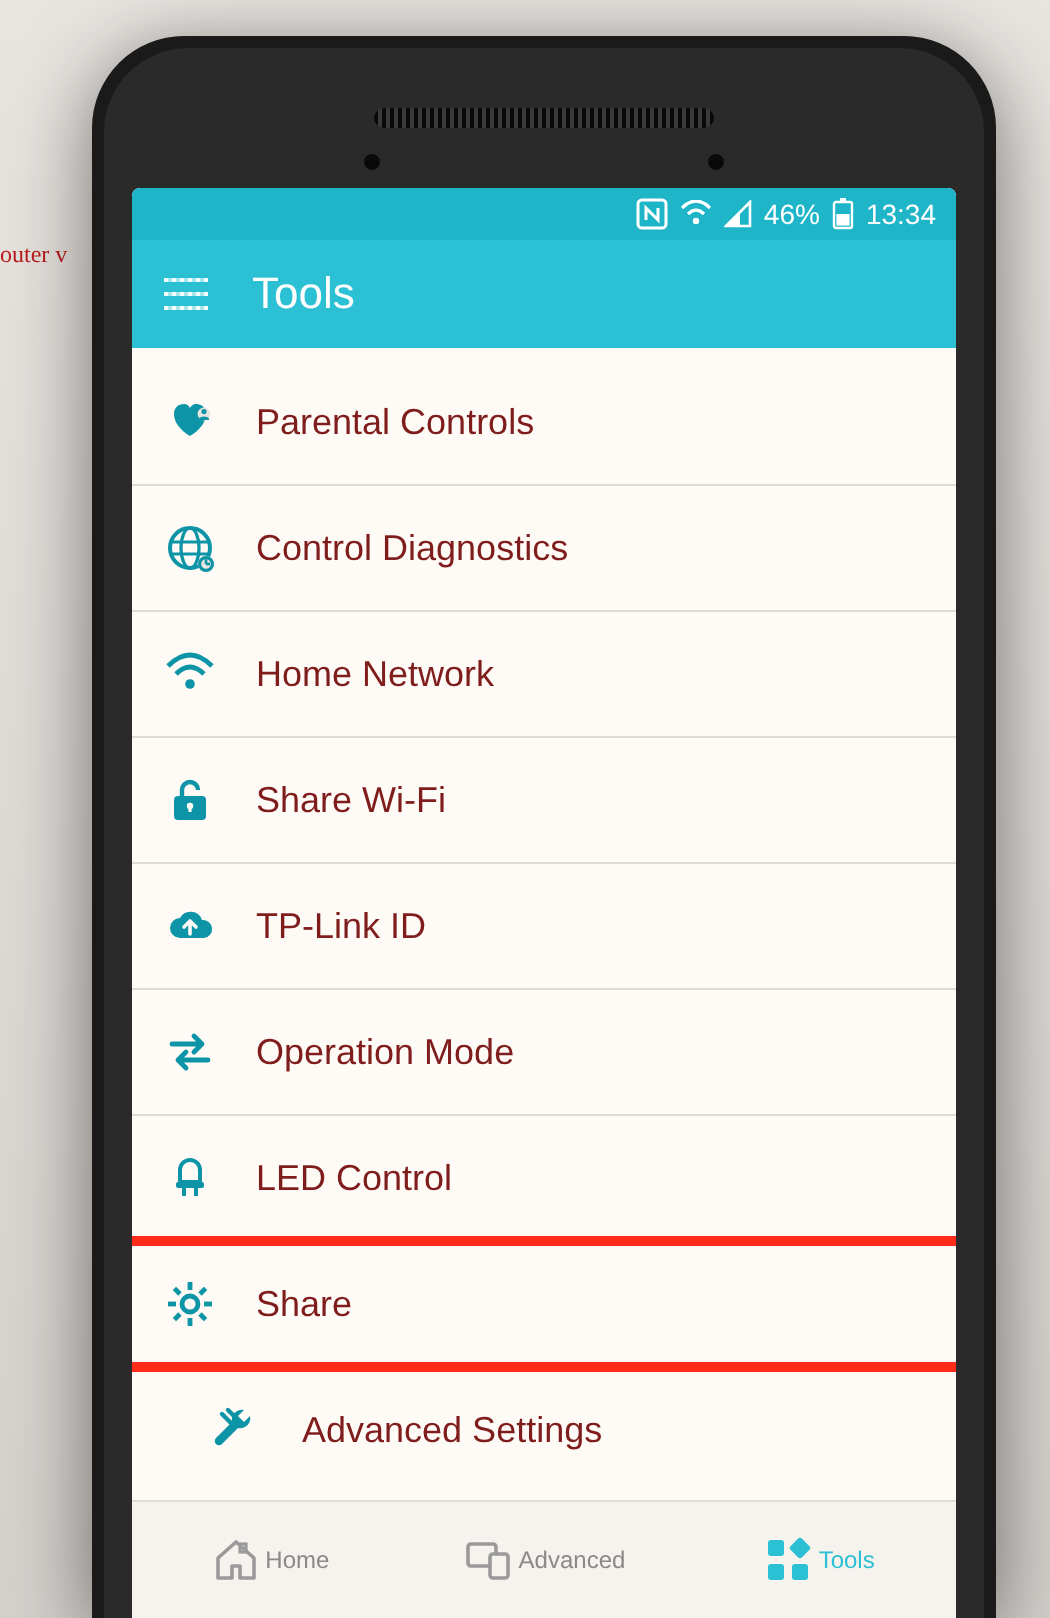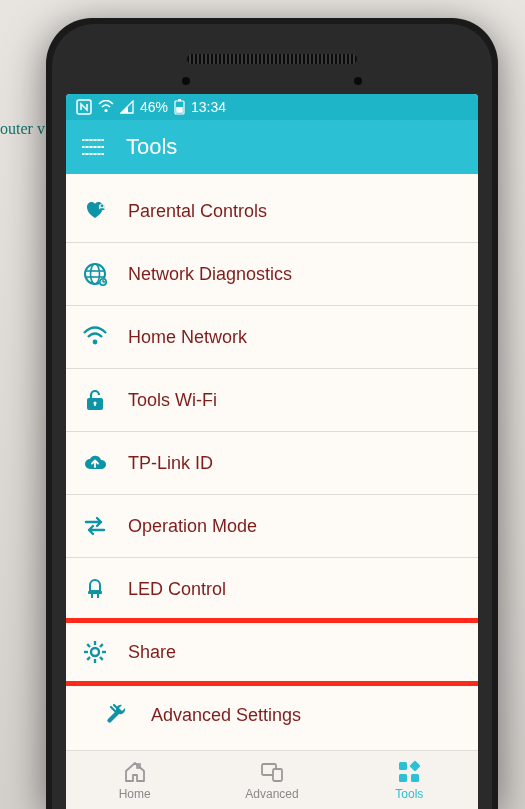--- a/index.html
+++ b/index.html
@@ -9,22 +9,22 @@
     height: 809px;
     background: linear-gradient(to bottom, #e8e4e0 0%, #d4d0cc 100%);
     font-family: -apple-system, Helvetica, Arial, sans-serif;
     overflow: hidden;
     position: relative;
   }
   .bg-text {
     position: absolute;
     top: 120px;
     left: 0;
-    color: #0f766e;
-    font-size: 16px;
+    color: #b91c1c;
+    font-size: 12px;
     font-family: Georgia, serif;
   }
   .phone {
     position: absolute;
     top: 18px;
     left: 46px;
     width: 452px;
     height: 791px;
     background: #1a1a1a;
     border-radius: 46px 46px 0 0;
@@ -75,20 +75,21 @@
     bottom: 0;
     background: #fefaf6;
     overflow: hidden;
     border-radius: 4px 4px 0 0;
   }
   .statusbar {
     height: 26px;
     background: #1fb5c9;
     display: flex;
     align-items: center;
+    justify-content: flex-end;
     padding: 0 10px;
     gap: 6px;
     color: #fff;
     font-size: 14px;
     font-weight: 500;
   }
   .statusbar .ico { display:inline-flex; align-items:center; }
   .appbar {
     height: 54px;
     background: #2bc0d3;
@@ -150,21 +151,21 @@
     position: absolute;
     bottom: 0; left: 0; right: 0;
     height: 58px;
     border-top: 1px solid #e0dcd8;
     display: flex;
     background: #f6f2ee;
   }
   .bottomnav .tab {
     flex: 1;
     display: flex;
-    flex-direction: column;
+    flex-direction: row;
     align-items: center;
     justify-content: center;
     gap: 2px;
     color: #8a8a8a;
     font-size: 12px;
   }
   .bottomnav .tab.active { color: #2bc0d3; }
   .bottomnav .tab .nicn { width:26px; height:26px; }
 </style>
 </head>
@@ -240,21 +241,21 @@
                 <circle cx="14" cy="14" r="10" fill="none" stroke="#0d94a6" stroke-width="2"></circle>
                 <ellipse cx="14" cy="14" rx="4.5" ry="10" fill="none" stroke="#0d94a6" stroke-width="1.6"></ellipse>
                 <line x1="4" y1="11" x2="24" y2="11" stroke="#0d94a6" stroke-width="1.6"></line>
                 <line x1="4" y1="17" x2="24" y2="17" stroke="#0d94a6" stroke-width="1.6"></line>
                 <circle cx="22" cy="22" r="4" fill="#e8e4e0"></circle>
                 <circle cx="22" cy="22" r="3.2" fill="none" stroke="#0d94a6" stroke-width="1.6"></circle>
                 <line x1="22" y1="22" x2="22" y2="19.6" stroke="#0d94a6" stroke-width="1.3"></line>
                 <line x1="22" y1="22" x2="24" y2="22" stroke="#0d94a6" stroke-width="1.3"></line>
               </svg>
           </span>
-          <span class="label">Network Diagnostics</span>
+          <span class="label">Control Diagnostics</span>
         </div>
 
         <div class="row">
           <span class="icn">
             <svg width="28" height="28" viewBox="0 0 28 28">
                 <path d="M3 10 Q14 -1 25 10" fill="none" stroke="#0d94a6" stroke-width="2.4"></path>
                 <path d="M7 14 Q14 7 21 14" fill="none" stroke="#0d94a6" stroke-width="2.4"></path>
                 <circle cx="14" cy="19" r="2.4" fill="#0d94a6"></circle>
               </svg>
           </span>
@@ -263,21 +264,21 @@
 
         <div class="row">
           <span class="icn">
             <svg width="28" height="28" viewBox="0 0 28 28">
                 <rect x="6" y="12" width="16" height="12" rx="2" fill="#0d94a6"></rect>
                 <path d="M10 12 V9 a4 4 0 0 1 8 0" fill="none" stroke="#0d94a6" stroke-width="2.2"></path>
                 <circle cx="14" cy="17" r="1.6" fill="#fefaf6"></circle>
                 <rect x="13.2" y="17" width="1.6" height="3" fill="#fefaf6"></rect>
               </svg>
           </span>
-          <span class="label">Tools Wi-Fi</span>
+          <span class="label">Share Wi-Fi</span>
         </div>
 
         <div class="row">
           <span class="icn">
             <svg width="28" height="28" viewBox="0 0 28 28">
                 <path d="M9 20 a5 5 0 0 1 0-10 a6 6 0 0 1 11 1 a4.5 4.5 0 0 1 1 9 Z" fill="#0d94a6"></path>
                 <path d="M14 18 V12 M11 14.5 L14 11.5 L17 14.5" fill="none" stroke="#fefaf6" stroke-width="1.8" stroke-linecap="round" stroke-linejoin="round"></path>
               </svg>
           </span>
           <span class="label">TP-Link ID</span>

